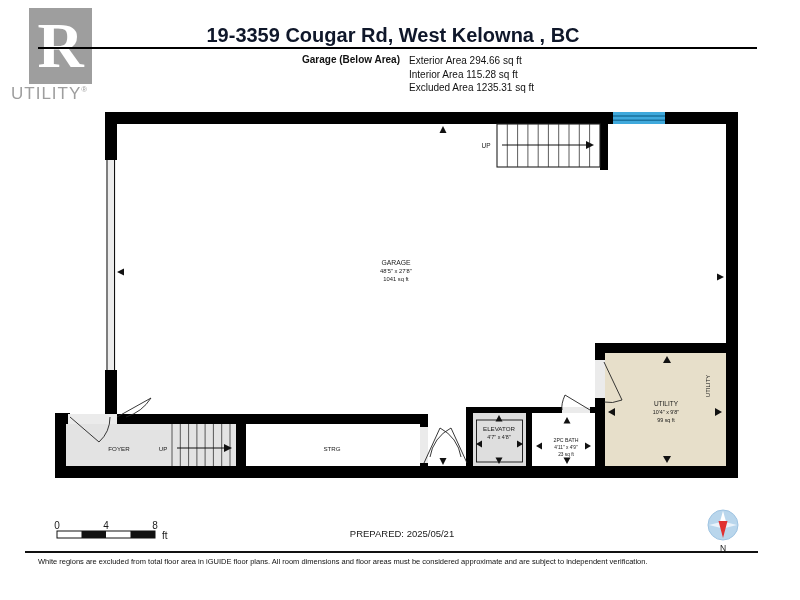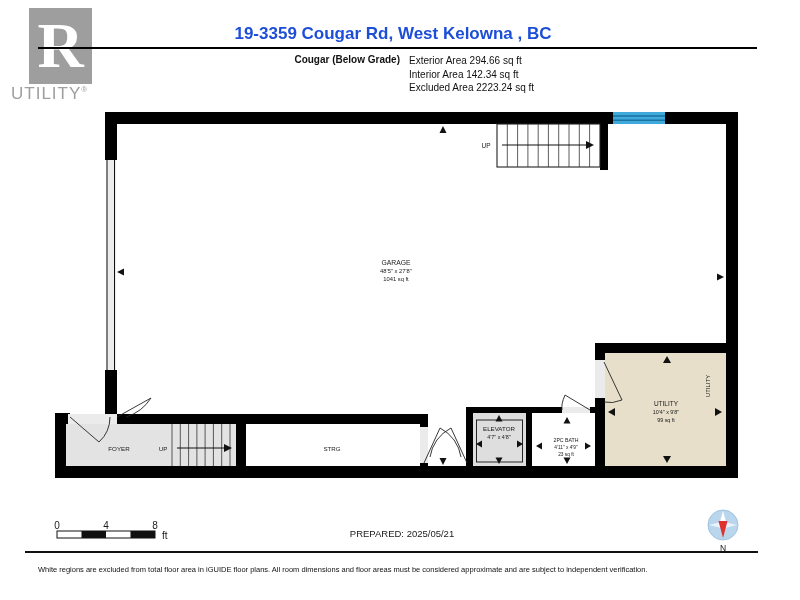--- a/index.html
+++ b/index.html
@@ -4,47 +4,47 @@
 <style>
   html,body{margin:0;padding:0;}
   body{width:800px;height:600px;position:relative;background:#fff;
        font-family:"Liberation Sans",sans-serif;overflow:hidden;}
   .abs{position:absolute;}
   .logo-block{left:29px;top:8px;width:63px;height:76px;background:#9e9e9e;color:#fff;
     display:flex;align-items:center;justify-content:center;
     font-family:"Liberation Serif",serif;font-weight:bold;font-size:64px;line-height:1;}
   .logo-word{left:11px;top:84px;font-size:17px;color:#9e9e9e;letter-spacing:1px;}
   .logo-word sup{font-size:8px;}
-  .page-title{left:393px;top:24px;transform:translateX(-50%);font-size:17px;
-    font-weight:bold;color:#1d4ed8;white-space:nowrap;}
+  .page-title{left:393px;top:24px;transform:translateX(-50%);font-size:20px;
+    font-weight:bold;color:#0f172a;white-space:nowrap;}
   .title-rule{left:38px;top:47px;width:719px;height:2px;background:#000;}
   .floor-label{left:240px;top:54px;width:160px;text-align:right;font-weight:bold;
     font-size:10px;color:#111;}
   .stats{left:409px;top:54px;font-size:10px;color:#111;line-height:13.5px;}
-  .disclaimer{left:38px;top:557px;font-size:7.5px;color:#111;white-space:nowrap;margin-top:8px;}
+  .disclaimer{left:38px;top:557px;font-size:7.5px;color:#111;white-space:nowrap;}
   .footer-rule{left:25px;top:551px;width:733px;height:2px;background:#111;}
   svg{position:absolute;left:0;top:0;}
   svg text{fill:#1a1a1a;font-family:"Liberation Sans",sans-serif;}
 </style>
 </head>
 <body>
 
 <div class="abs logo-block">
   <span>R</span>
 </div>
 <div class="abs logo-word"><span>UTILITY</span><sup>®</sup></div>
 
 <div class="abs page-title">19-3359 Cougar Rd, West Kelowna , BC</div>
 <div class="abs title-rule"></div>
 
-<div class="abs floor-label">Cougar (Below Grade)</div>
+<div class="abs floor-label">Garage (Below Area)</div>
 <div class="abs stats">
   <div>Exterior Area 294.66 sq ft</div>
-  <div>Interior Area 142.34 sq ft</div>
-  <div>Excluded Area 2223.24 sq ft</div>
+  <div>Interior Area 115.28 sq ft</div>
+  <div>Excluded Area 1235.31 sq ft</div>
 </div>
 
 <svg width="800" height="600" viewBox="0 0 800 600">
 
   <g>
     <rect x="66" y="424" width="171" height="42" fill="#e3e3e3"></rect>
     <rect x="473" y="413" width="53" height="53" fill="#dedede"></rect>
     <rect x="605" y="353" width="121" height="113" fill="#e7dfca"></rect>
   </g>
 

